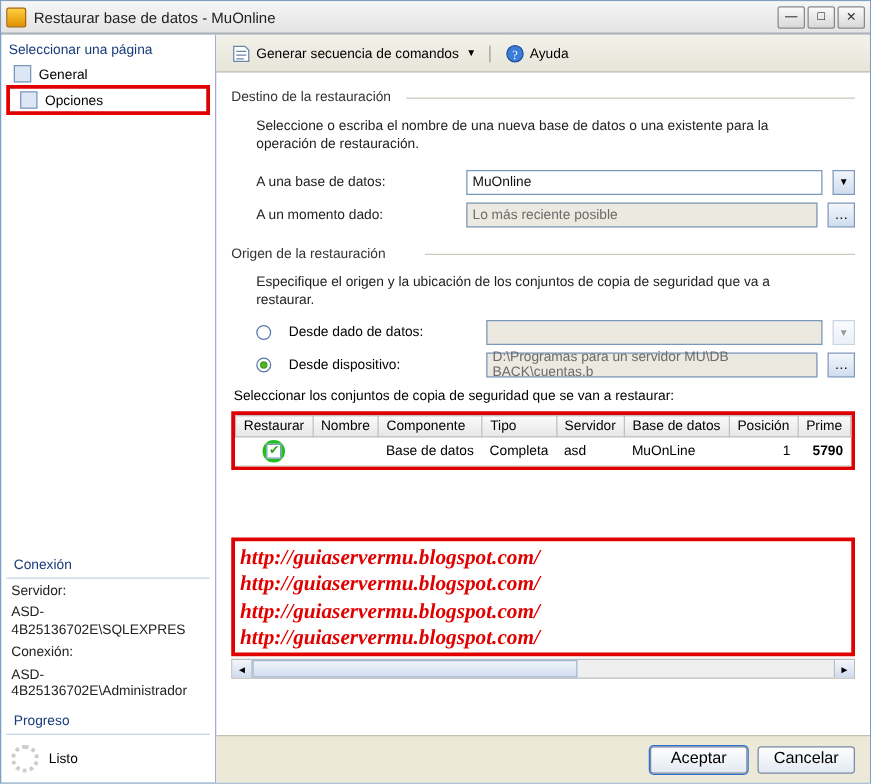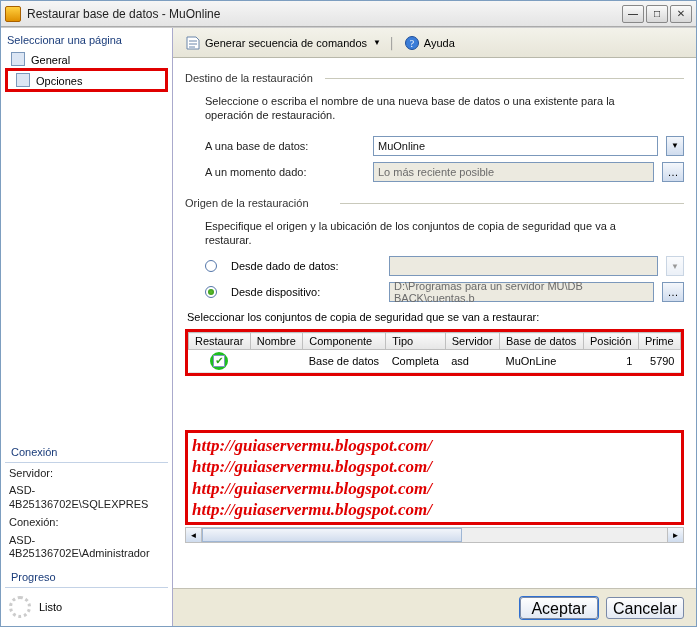--- a/index.html
+++ b/index.html
@@ -225,22 +225,22 @@
     background:#ece9d8;
     border-top:1px solid #c3c1b4;
     display:flex;align-items:center;justify-content:flex-end;
     gap:8px;padding:0 12px;
   }
   .dlgbtn {
     min-width:78px;height:22px;
     border:1px solid #7a8aa8;
     background:linear-gradient(#fefefe,#e3e9f3);
     border-radius:3px;
-    display:flex;align-items:flex-end;justify-content:center;
-    font-size:16px;
+    display:flex;align-items:flex-start;justify-content:center;
+    font-size:13px;
   }
   .dlgbtn.default { box-shadow:0 0 0 1px #2f6fd0; }
 </style>
 </head>
 <body>
 
 <div class="window">
 
   <div class="titlebar">
     <span class="icon"></span>
@@ -374,21 +374,21 @@
                   <span class="checkbox-circle">
                     <span class="checkbox-inner checked"></span>
                   </span>
                 </td>
                 <td></td>
                 <td>Base de datos</td>
                 <td>Completa</td>
                 <td>asd</td>
                 <td>MuOnLine</td>
                 <td style="text-align:right;">1</td>
-                <td style="text-align:right;">5790</td>
+                <td style="text-align:right;font-weight:bold;">5790</td>
               </tr>
             </tbody>
           </table>
         </div>
 
         <div class="watermark-box">
           <div>http://guiaservermu.blogspot.com/</div>
           <div>http://guiaservermu.blogspot.com/</div>
           <div>http://guiaservermu.blogspot.com/</div>
           <div>http://guiaservermu.blogspot.com/</div>

